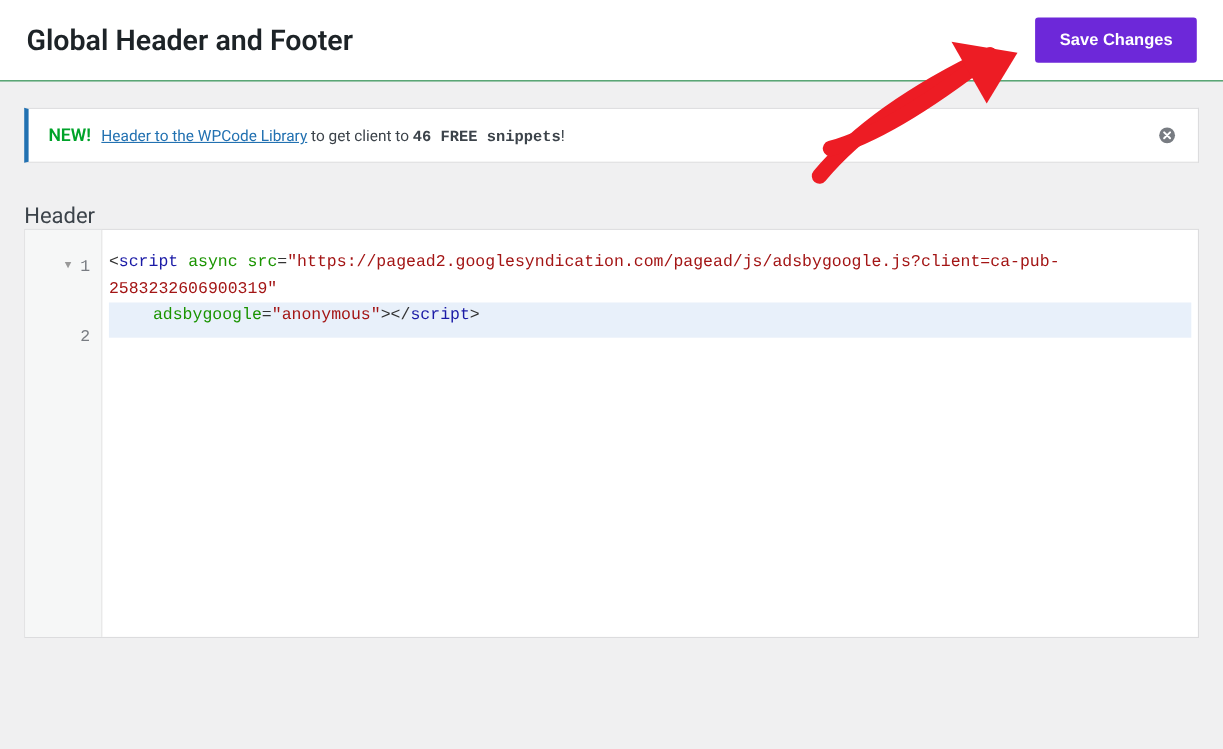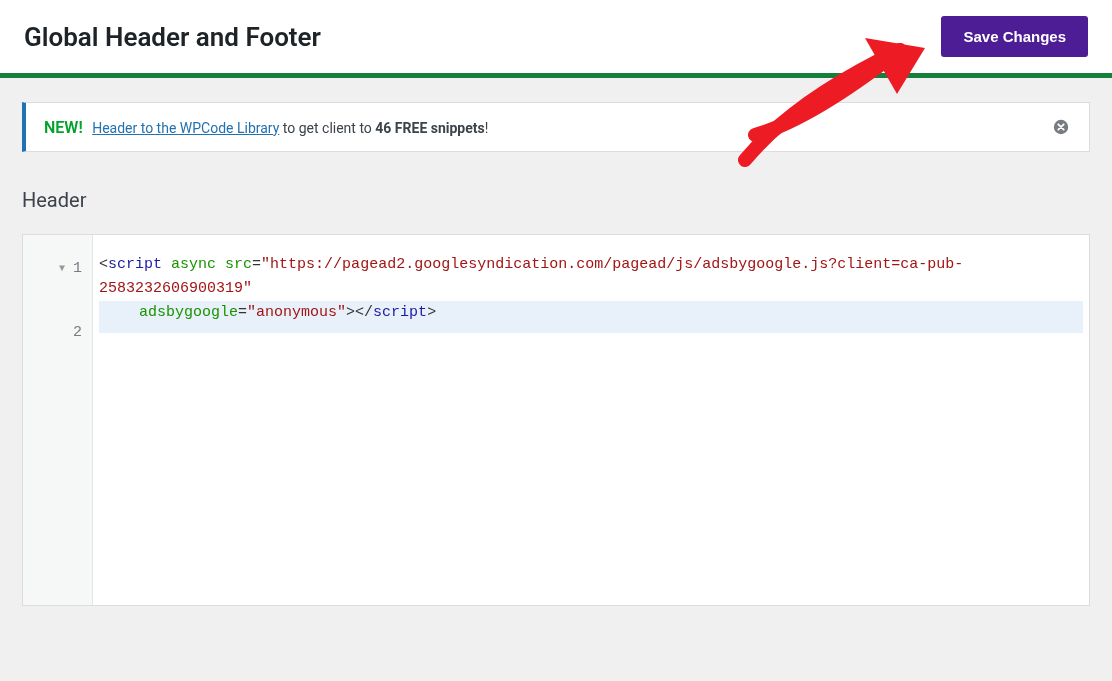--- a/index.html
+++ b/index.html
@@ -10,33 +10,33 @@
     body {
       font-family: -apple-system, BlinkMacSystemFont, "Segoe UI", Roboto, Helvetica, Arial, sans-serif;
       background: #f0f0f1;
       color: #1d2327;
       width: 1112px;
       height: 681px;
       overflow: hidden;
     }
     .header-bar {
       background: #fff;
-      border-bottom: 5px solid #15803d;
+      border-bottom: 1px solid #15803d;
       display: flex;
       justify-content: space-between;
       align-items: center;
       padding: 16px 24px;
     }
     .page-title {
       font-size: 26px;
       font-weight: 600;
       color: #1d2327;
     }
     .save-button {
-      background: #4c1d95;
+      background: #6d28d9;
       color: #fff;
       border: none;
       padding: 12px 22px;
       font-size: 15px;
       font-weight: 600;
       border-radius: 3px;
       cursor: pointer;
     }
     .content-area {
       padding: 24px 22px;
@@ -60,39 +60,39 @@
       font-size: 16px;
       font-weight: 600;
       margin-right: 6px;
     }
     .notice-link {
       color: #2271b1;
       text-decoration: underline;
     }
     .notice-bold {
       font-weight: 700;
+      font-family: Liberation Mono, monospace;
     }
     .dismiss-icon {
       width: 20px;
       height: 20px;
       display: inline-flex;
       align-items: center;
       justify-content: center;
       cursor: pointer;
       color: #787c82;
     }
     .dismiss-icon svg {
       width: 18px;
       height: 18px;
     }
     .section-title {
       font-size: 20px;
       font-weight: 400;
       color: #3c434a;
-      margin-bottom: 22px;
     }
     .code-editor {
       background: #fff;
       border: 1px solid #dcdcde;
       height: 372px;
       display: flex;
       font-family: "Consolas", "Monaco", "Courier New", monospace;
       font-size: 15px;
       line-height: 1.6;
     }

